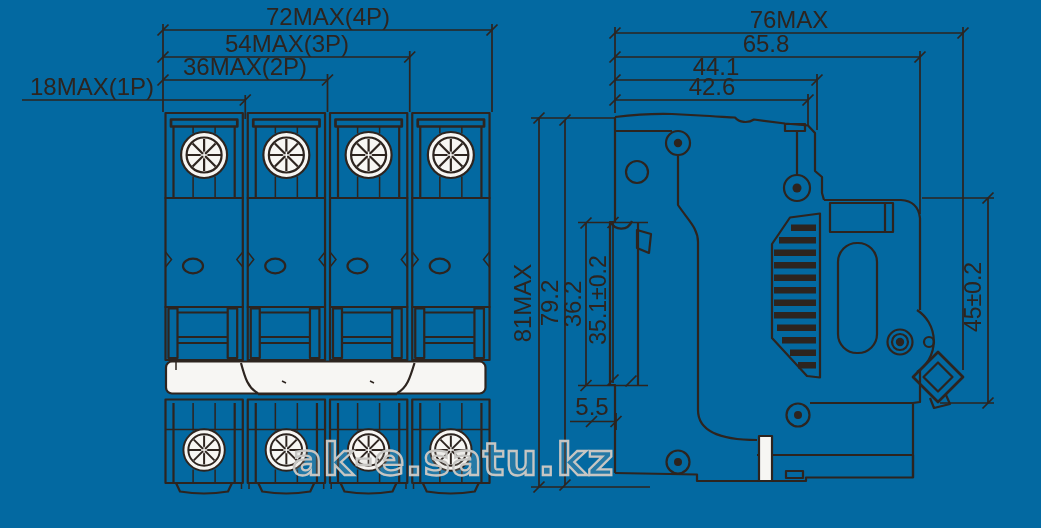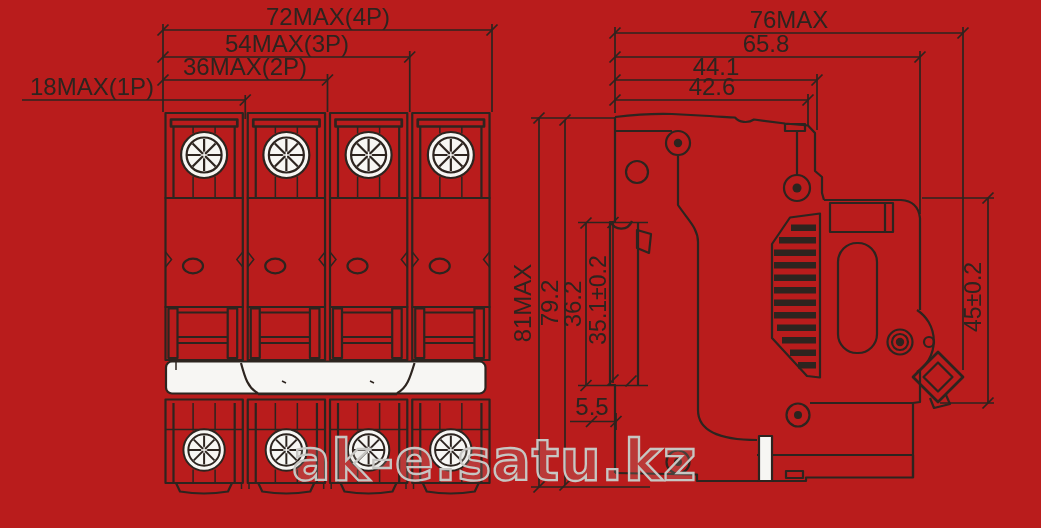--- a/index.html
+++ b/index.html
@@ -1,35 +1,35 @@
 <!DOCTYPE html>
 <html><head>
 <meta charset="utf-8">
 <style>
   html,body{margin:0;padding:0;}
   body{background:#e9e9e9;font-family:"Liberation Sans",sans-serif;}
   .stage{
-    position:relative;width:1041px;height:528px;background:#b91c1c;
+    position:relative;width:1041px;height:528px;background:#0369a1;
     overflow:hidden;margin:0 auto;
   }
   svg{position:absolute;left:0;top:0;}
   
   .o  {stroke:#2d241f;fill:none;stroke-width:2.2;stroke-linejoin:round;}
   .th {stroke:#2d241f;fill:none;stroke-width:2.7;stroke-linejoin:round;}
   .tn {stroke:#2d241f;fill:none;stroke-width:1.5;}
   .dim{stroke:#2d241f;fill:none;stroke-width:1.7;}
   .bar{fill:#2d241f;stroke:none;}
   .bg {fill:#f7f6f3;}
   .dimtxt{
     fill:#2d241f;font-family:"Liberation Sans",sans-serif;font-size:24px;
   }
   .dimtxt.sm{font-size:23px;}
   .watermark{
     position:absolute;left:292px;top:420px;width:480px;height:86px;
-    font-family:"DejaVu Sans",sans-serif;font-weight:bold;font-size:57px;
+    font-family:"DejaVu Sans",sans-serif;font-weight:bold;font-size:45px;
     letter-spacing:1px;line-height:80px;white-space:nowrap;
     color:rgba(195,194,191,0.18);
     -webkit-text-stroke:2.3px #c7c6c3;
     pointer-events:none;user-select:none;
   }
 </style>
 </head>
 <body>
 
 <div class="stage">

